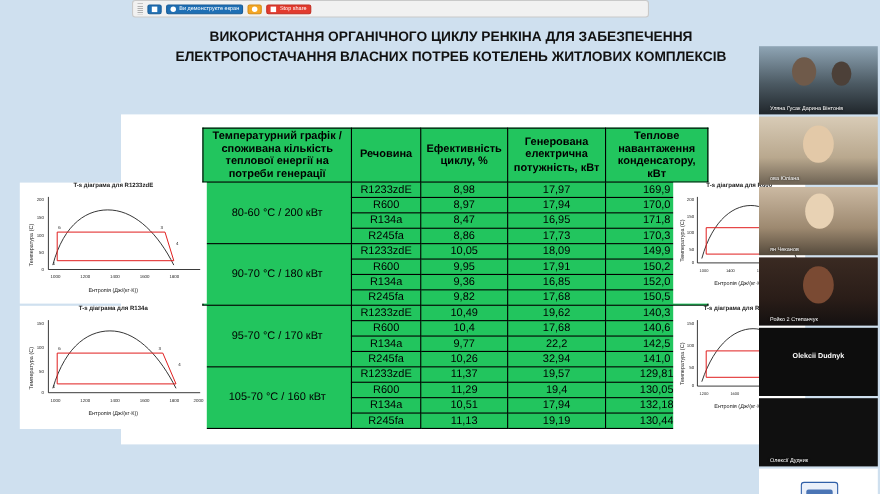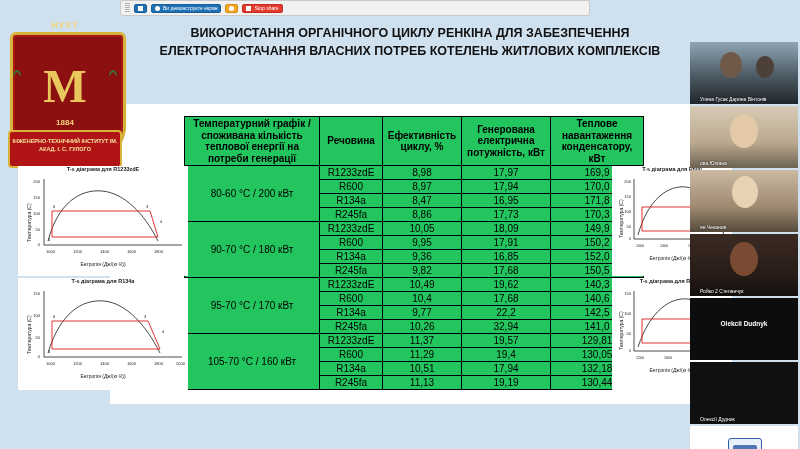--- a/index.html
+++ b/index.html
@@ -171,29 +171,20 @@
   <span class="tb-btn tb-red">
       <span class="sq"></span>
       <span>Stop share</span>
     </span>
 </div>
 
 <div class="slide">
 
   <div class="white-panel"></div>
 
-  <div class="logo">
-    <div class="shield"></div>
-    <div class="wreathL"></div>
-    <div class="wreathR"></div>
-    <div class="nuht">НУХТ</div>
-    <div class="mono">M</div>
-    <div class="year">1884</div>
-    <div class="ribbon">ІНЖЕНЕРНО-ТЕХНІЧНИЙ ІНСТИТУТ ІМ. АКАД. І. С. ГУЛОГО</div>
-  </div>
 
   <div class="title">ВИКОРИСТАННЯ ОРГАНІЧНОГО ЦИКЛУ РЕНКІНА ДЛЯ ЗАБЕЗПЕЧЕННЯ ЕЛЕКТРОПОСТАЧАННЯ ВЛАСНИХ ПОТРЕБ КОТЕЛЕНЬ ЖИТЛОВИХ КОМПЛЕКСІВ</div>
 
   <table class="main">
     <thead>
       <tr>
         <th style="width:128px;">Температурний графік / споживана кількість теплової енергії на потреби генерації</th>
         <th style="width:56px;">Речовина</th>
         <th style="width:72px;">Ефективність циклу, %</th>
         <th style="width:82px;">Генерована електрична потужність, кВт</th>

